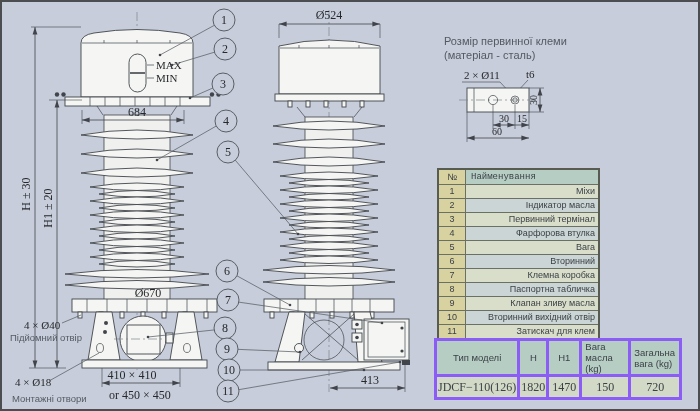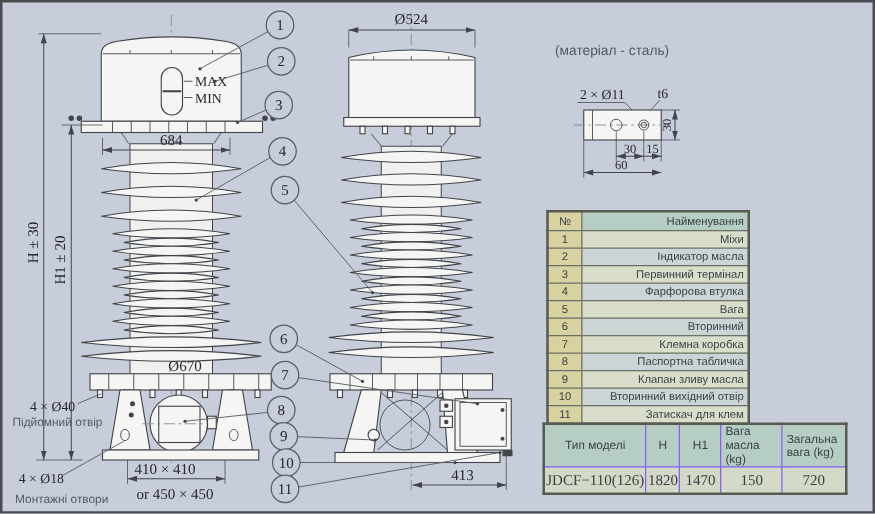--- a/index.html
+++ b/index.html
@@ -30,21 +30,21 @@
   .parts td,.parts th{border:1px solid #6b7064;padding:0 3px;height:13px;line-height:11px;font-weight:normal;}
   .parts th{height:14px;}
   .parts .c-no{width:20px;text-align:center;background:#d8d1a0;}
   .parts .c-nm{width:124px;text-align:right;padding-left:5px;}
   .parts thead th{background:#b6cdc4;}
   .parts tbody tr:nth-child(odd) .c-nm{background:#d9decb;}
   .parts tbody tr:nth-child(even) .c-nm{background:#cbd5d5;}
   
   .spec{position:absolute;left:432px;top:336px;border-collapse:collapse;
         border:2px solid #575b50;font-size:9.5px;color:#3c4146;table-layout:fixed;}
-  .spec td,.spec th{border:1px solid #8b5cf6;font-weight:normal;vertical-align:middle;}
+  .spec td,.spec th{border:3px solid #8b5cf6;font-weight:normal;vertical-align:middle;}
   .spec thead th{background:#b6cdc4;height:26px;text-align:center;line-height:11px;}
   .spec thead th.wrap{text-align:left;padding:0 3px;}
   .spec tbody td{background:#d2d9c6;height:18px;text-align:center;
                  font-family:"Liberation Serif",serif;font-size:12px;}
 </style>
 </head>
 <body>
 
 <div class="stage">
 
@@ -340,20 +340,21 @@
         <circle class="co" cx="227" cy="368" r="11"></circle>
         <text class="cot" x="227" y="372">10</text>
       </g>
     <g>
         <circle class="co" cx="226" cy="389" r="11"></circle>
         <text class="cot" x="226" y="393">11</text>
       </g>
   </svg>
 
   <div class="clamp-title">
+    <div>Розмір первинної клеми</div>
     <div>(матеріал - сталь)</div>
   </div>
 
   <svg class="clamp-svg" width="175" height="98" viewBox="0 0 175 98">
     <text class="dtx2" x="24" y="21">2 × Ø11</text>
     <text class="dtx2" x="86" y="20">t6</text>
     <line class="ldr" x1="22" y1="24" x2="60" y2="24"></line>
     <line class="ldr" x1="60" y1="24" x2="83" y2="49"></line>
     <line class="ldr" x1="88" y1="22" x2="76" y2="35"></line>
     <rect class="fil" x="27" y="30" width="62" height="24"></rect>
@@ -385,21 +386,21 @@
       <marker id="as2" markerWidth="11" markerHeight="8" refX="1" refY="4" orient="auto">
         <path d="M10.5,1 L1,4 L10.5,7 Z" fill="#41454b"></path>
       </marker>
     </defs>
   </svg>
 
   <table class="parts">
     <thead>
       <tr>
         <th class="c-no">№</th>
-        <th class="c-nm" style="text-align:right;">Найменування</th>
+        <th class="c-nm" style="text-align:left;font-family:Liberation Mono, monospace;">Найменування</th>
       </tr>
     </thead>
     <tbody>
       <tr>
           <td class="c-no">1</td>
           <td class="c-nm">Міхи</td>
         </tr>
       <tr>
           <td class="c-no">2</td>
           <td class="c-nm">Індикатор масла</td>

